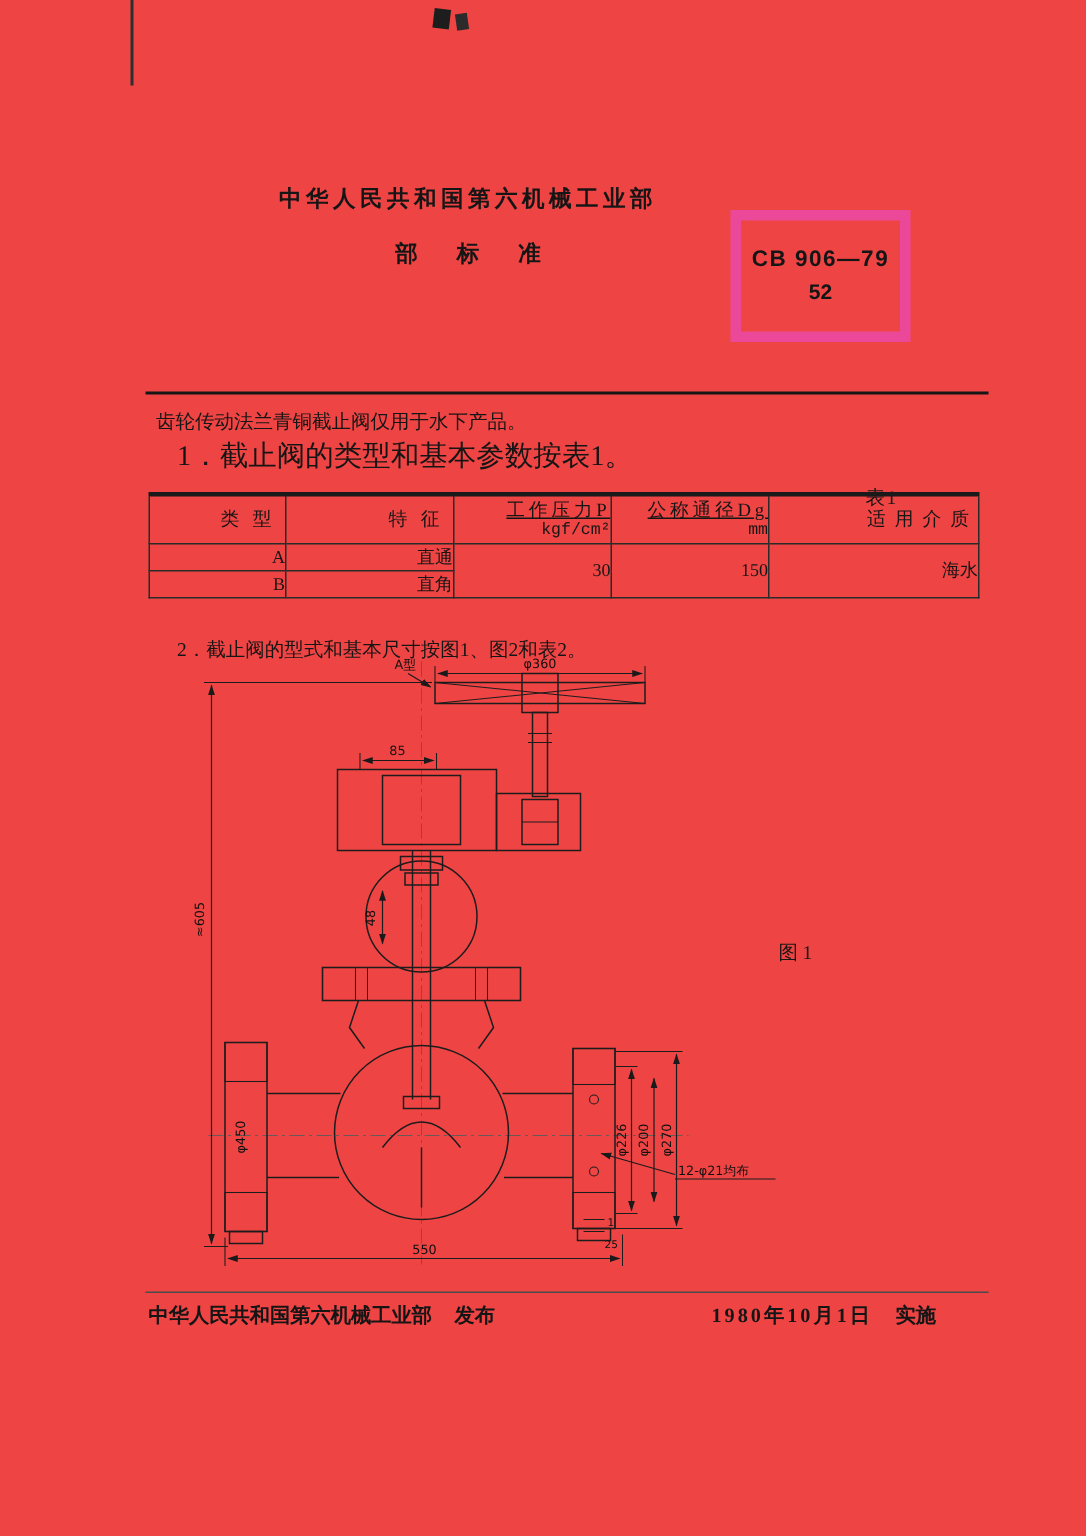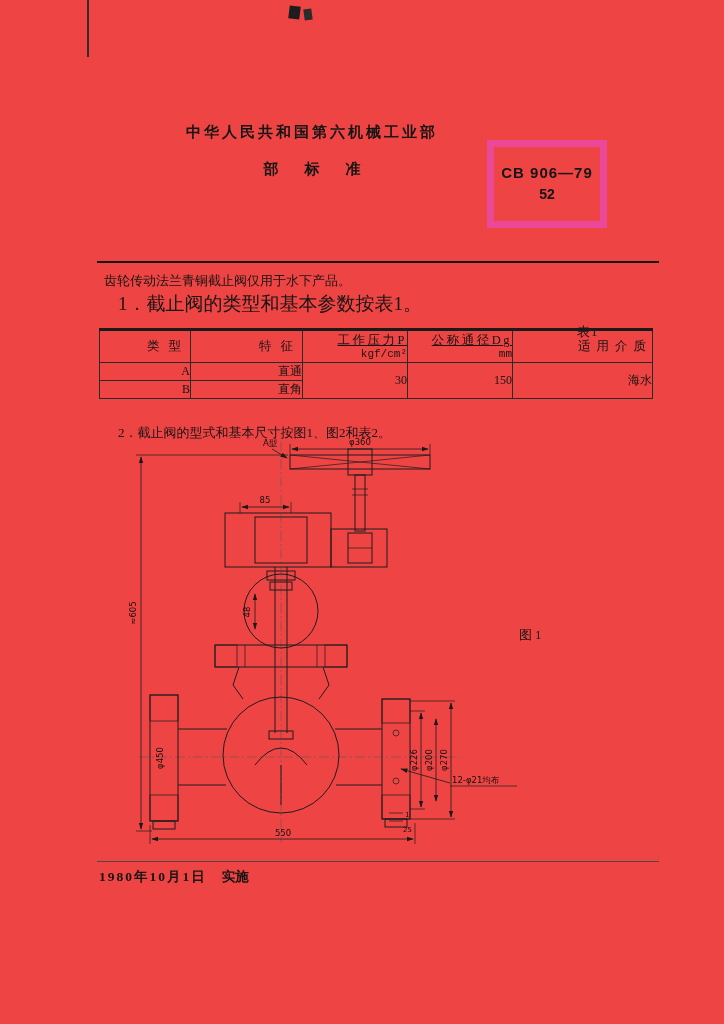--- a/index.html
+++ b/index.html
@@ -276,18 +276,21 @@
       <line class="thin" x1="31" y1="398" x2="47" y2="398"></line>
       <line class="dim" x1="36" y1="24" x2="36" y2="396" marker-start="url(#ar)" marker-end="url(#ar)"></line>
       <text class="d" x="31" y="180" text-anchor="middle" transform="rotate(-90 31 180)">≈605</text>
     </g>
   </svg>
 
   <div class="abs fig-label">图1</div>
 
   <div class="abs rule-bottom"></div>
   <div class="abs footer">
+    <div class="f-left">
+      <span>中华人民共和国第六机械工业部</span><span class="gap">发布</span>
+    </div>
     <div class="f-right">
       <span class="date">1980年10月1日</span><span class="gap">实施</span>
     </div>
   </div>
 
 </div>
 
 </body></html>

